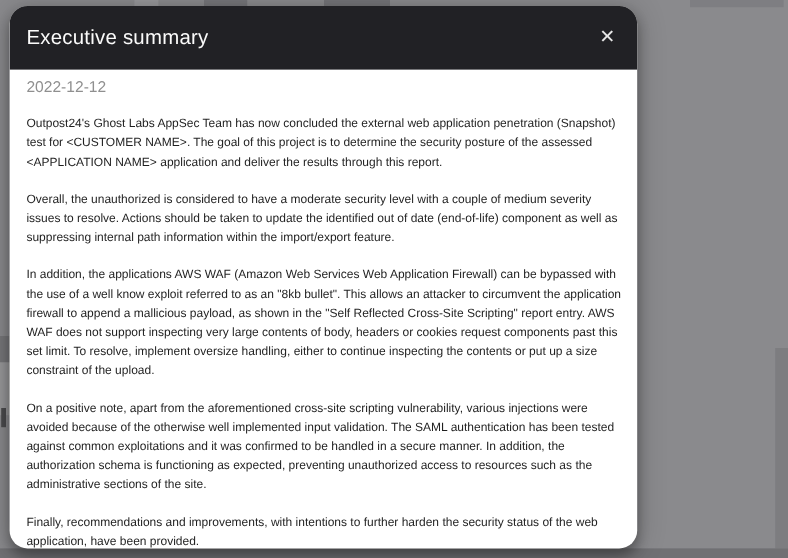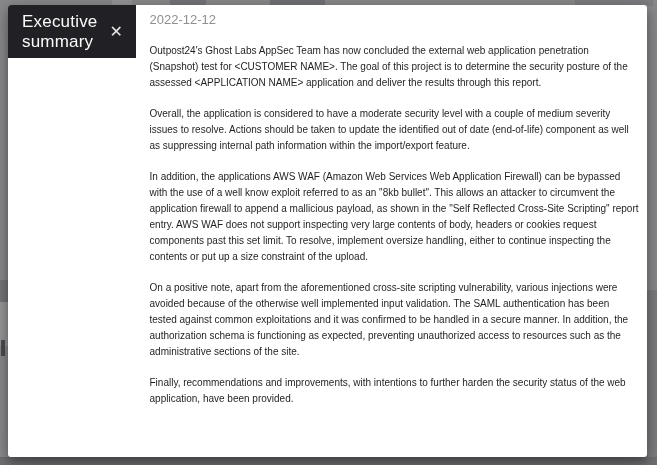--- a/index.html
+++ b/index.html
@@ -22,27 +22,27 @@
   .bd-top-dark3  { left: 575px; top: 0; width: 78px; height: 6px; background: #7e7e82; }
   .bd-right-low  { left: 646px; top: 290px; width: 11px; height: 167px; background: #7d7d80; }
   .bd-left-dark  { left: 0; top: 280px; width: 8px; height: 22px; background: #77777a; }
   .bd-left-light { left: 0; top: 302px; width: 8px; height: 44px; background: #98989a; }
   .bd-left-mark  { left: 1px; top: 340px; width: 4px; height: 16px; background: #4c4c4e; }
   .bd-bottom     { left: 0; top: 457px; width: 657px; height: 8px; background: #707073; }
 
   .modal {
     position: absolute;
     left: 8px; top: 5px;
-    width: 639px; height: 452px;
+    width: 523px; height: 452px;
     background: #ffffff;
-    border-radius: 3px;
+    border-radius: 15px;
     box-shadow: 0 6px 10px rgba(0,0,0,0.30), 0 2px 24px rgba(0,0,0,0.22);
     overflow: hidden;
     display: flex;
-    flex-direction: row;
+    flex-direction: column;
   }
   .modal-header {
     height: 53px;
     flex: 0 0 53px;
     background: #212125;
     display: flex;
     align-items: center;
     padding: 0 12px 0 14px;
     box-sizing: border-box;
   }
@@ -109,21 +109,21 @@
     <div class="modal-header">
       <span class="modal-title">Executive summary</span>
       <button class="close-btn">
         <span>✕</span>
       </button>
     </div>
 
     <div class="modal-body">
       <p class="date-line">2022-12-12</p>
       <p class="para">Outpost24's Ghost Labs AppSec Team has now concluded the external web application penetration (Snapshot) test for &lt;CUSTOMER NAME&gt;. The goal of this project is to determine the security posture of the assessed &lt;APPLICATION NAME&gt; application and deliver the results through this report.</p>
-      <p class="para">Overall, the application is considered to have a moderate security level with a couple of medium severity issues to resolve. Actions should be taken to update the identified out of date (end-of-life) component as well as suppressing internal path information within the import/export feature.</p>
+      <p class="para">Overall, the unauthorized is considered to have a moderate security level with a couple of medium severity issues to resolve. Actions should be taken to update the identified out of date (end-of-life) component as well as suppressing internal path information within the import/export feature.</p>
       <p class="para">In addition, the applications AWS WAF (Amazon Web Services Web Application Firewall) can be bypassed with the use of a well know exploit referred to as an "8kb bullet". This allows an attacker to circumvent the application firewall to append a mallicious payload, as shown in the "Self Reflected Cross-Site Scripting" report entry. AWS WAF does not support inspecting very large contents of body, headers or cookies request components past this set limit. To resolve, implement oversize handling, either to continue inspecting the contents or put up a size constraint of the upload.</p>
       <p class="para">On a positive note, apart from the aforementioned cross-site scripting vulnerability, various injections were avoided because of the otherwise well implemented input validation. The SAML authentication has been tested against common exploitations and it was confirmed to be handled in a secure manner. In addition, the authorization schema is functioning as expected, preventing unauthorized access to resources such as the administrative sections of the site.</p>
       <p class="para">Finally, recommendations and improvements, with intentions to further harden the security status of the web application, have been provided.</p>
     </div>
 
   </div>
 
 </div>
 
 </body></html>

